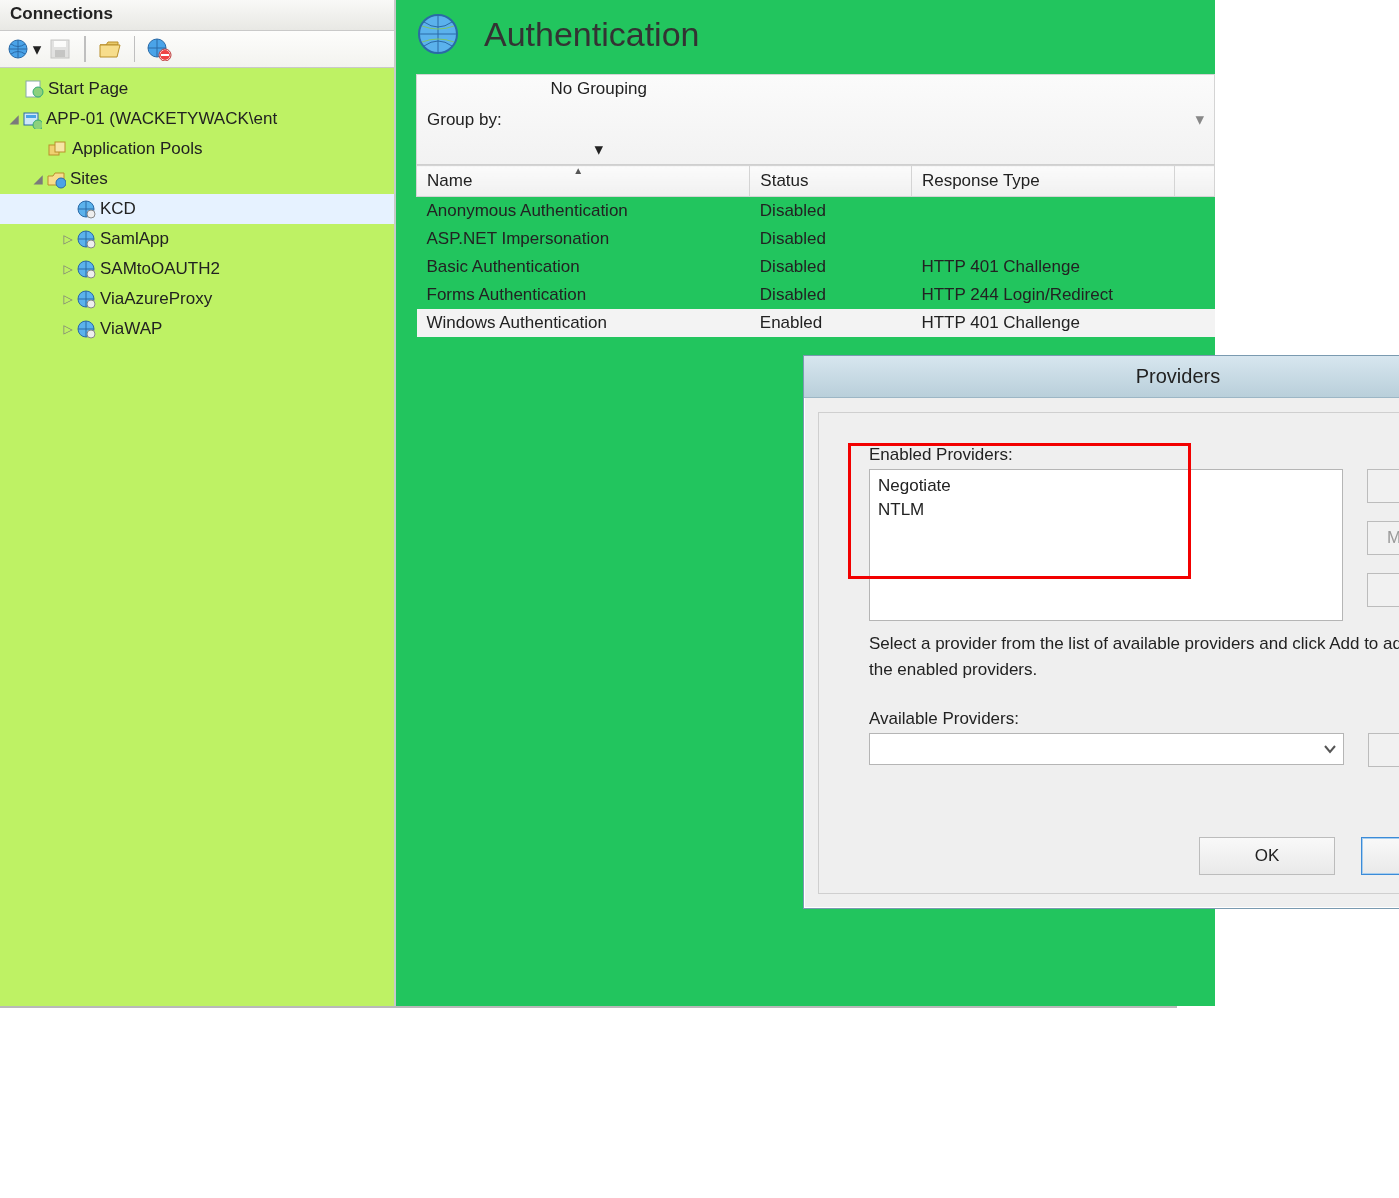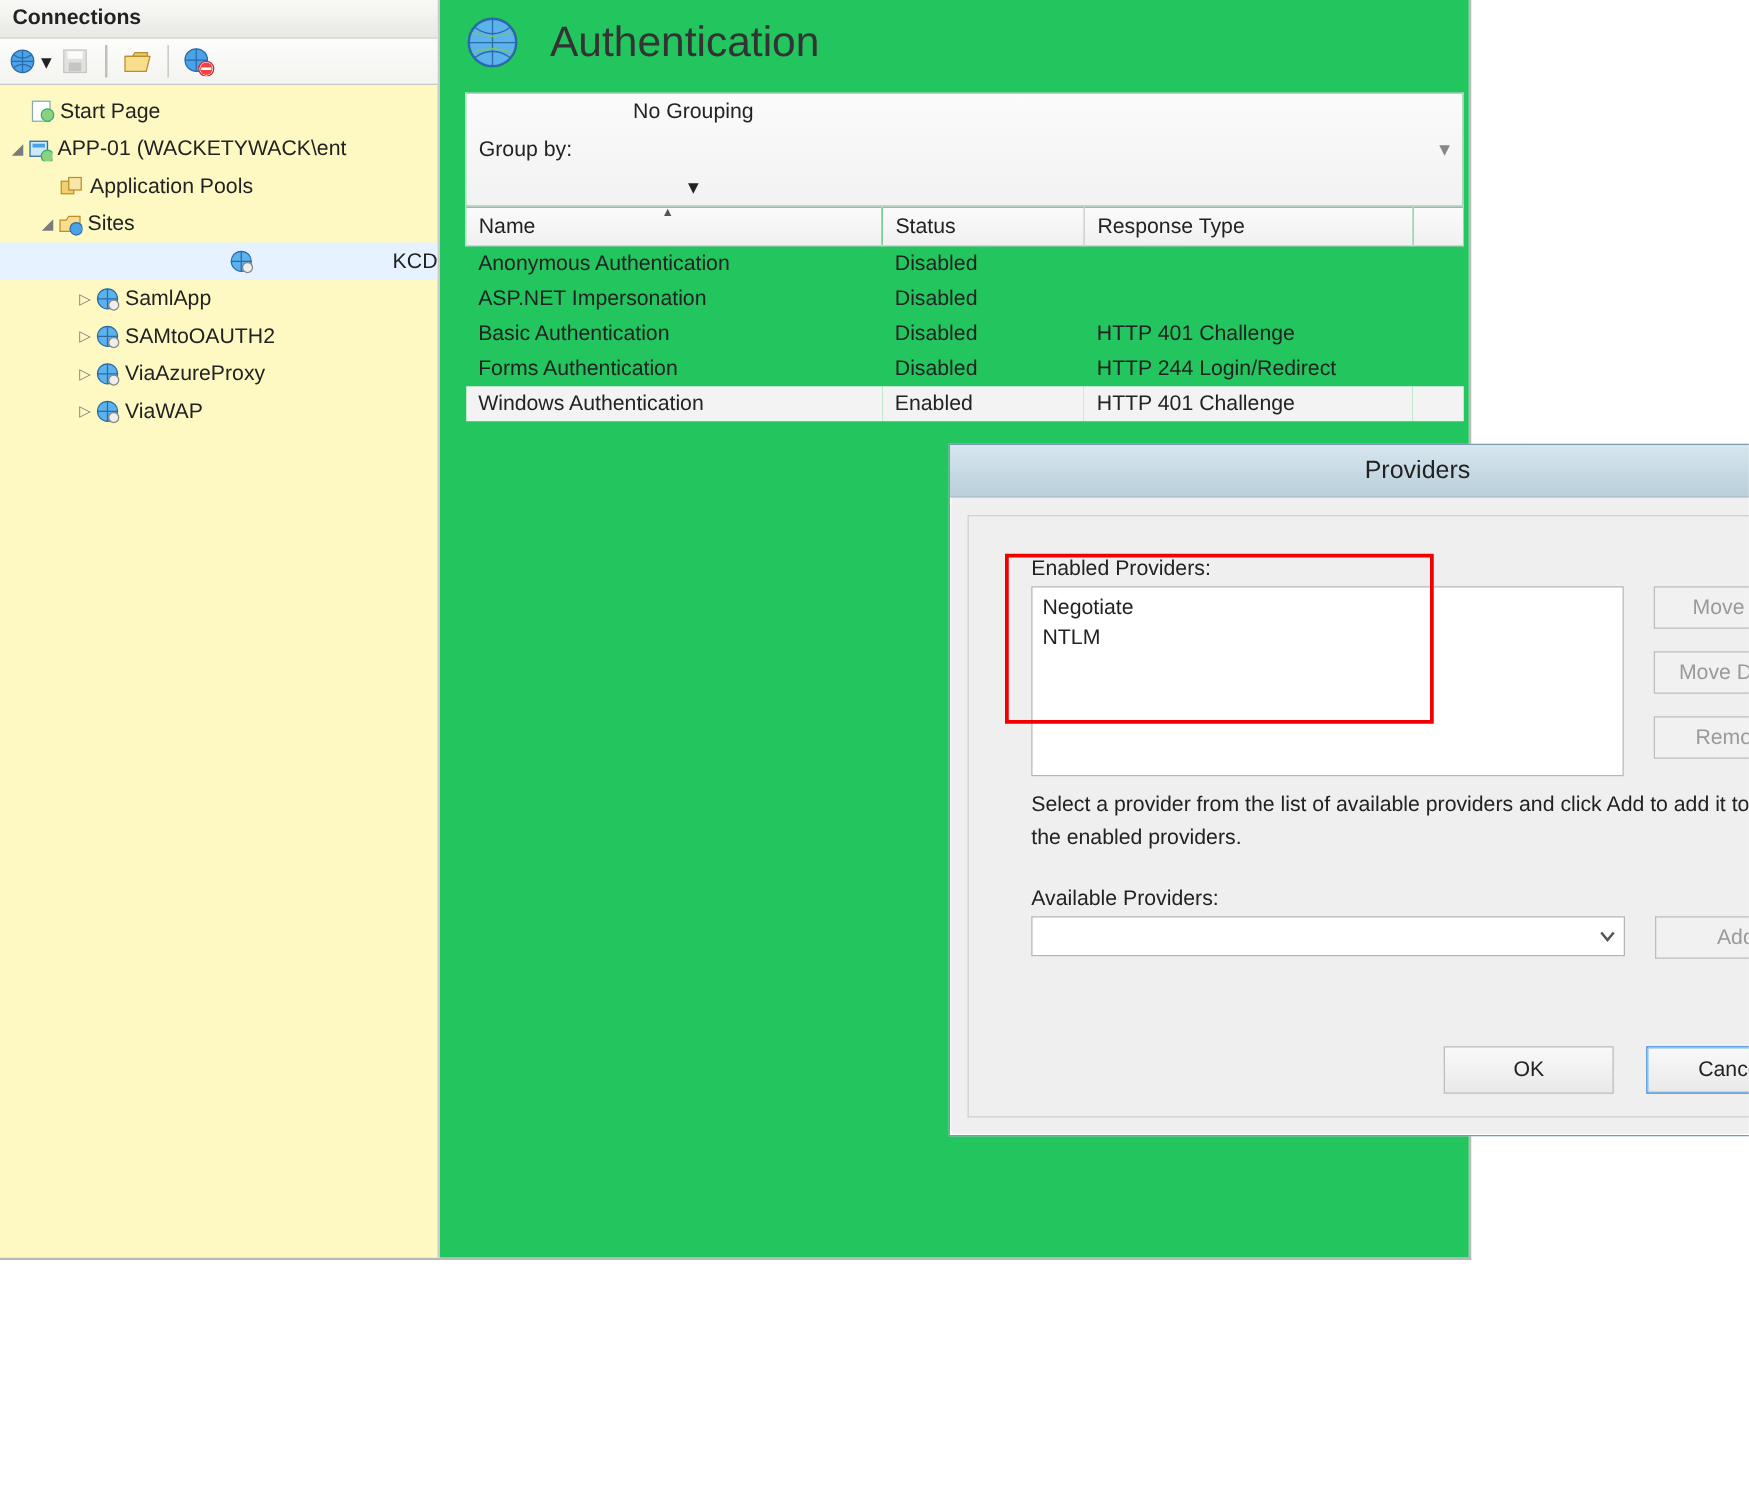--- a/index.html
+++ b/index.html
@@ -15,24 +15,24 @@
   }
   .app {
     display: flex;
     width: 1177px;
     height: 1008px;
     border-right: 2px solid #b9b9b9;
     border-bottom: 2px solid #b9b9b9;
   }
   
   .left {
-    width: 352px;
+    width: 396px;
     flex: none;
     border-right: 2px solid #c9c9c9;
-    background: #fef9c3;
+    background: #bef264;
     display: flex;
     flex-direction: column;
   }
   .left-title {
     background: linear-gradient(#f9f9f7,#e8e8e4);
     border-bottom: 1px solid #c9c9c9;
     padding: 4px 10px 6px 10px;
     font-weight: 700;
     font-size: 17px;
   }
@@ -259,21 +259,21 @@
       </div>
       <div class="tree-row" style="padding-left:30px">
         <span class="tw">◢</span>
         <svg width="20" height="20">
             <path d="M2 7 h5 l2 -3 h9 v12 h-16z" fill="#f7dd8c" stroke="#b98f2b"></path>
             <circle cx="15" cy="14" r="5" fill="#4aa3e8" stroke="#2a6aa7"></circle>
           </svg>
         <span class="tree-label">Sites</span>
       </div>
       <div id="sites-container">
-          <div class="tree-row selected" style="padding-left: 60px; justify-content: space-between;">
+          <div class="tree-row selected" style="padding-left: 60px;">
             <span class="tw"></span>
             <svg width="20" height="20">
               <circle cx="10" cy="10" r="8" fill="#5bb2ec" stroke="#2a6aa7"></circle>
               <path d="M2 10 h16 M10 2 v16" stroke="#2a6aa7" fill="none"></path>
               <circle cx="15" cy="15" r="4" fill="#eee" stroke="#888"></circle>
             </svg>
             <span class="tree-label">KCD</span>
           </div>
           <div class="tree-row" style="padding-left: 60px;">
             <span class="tw">▷</span>

